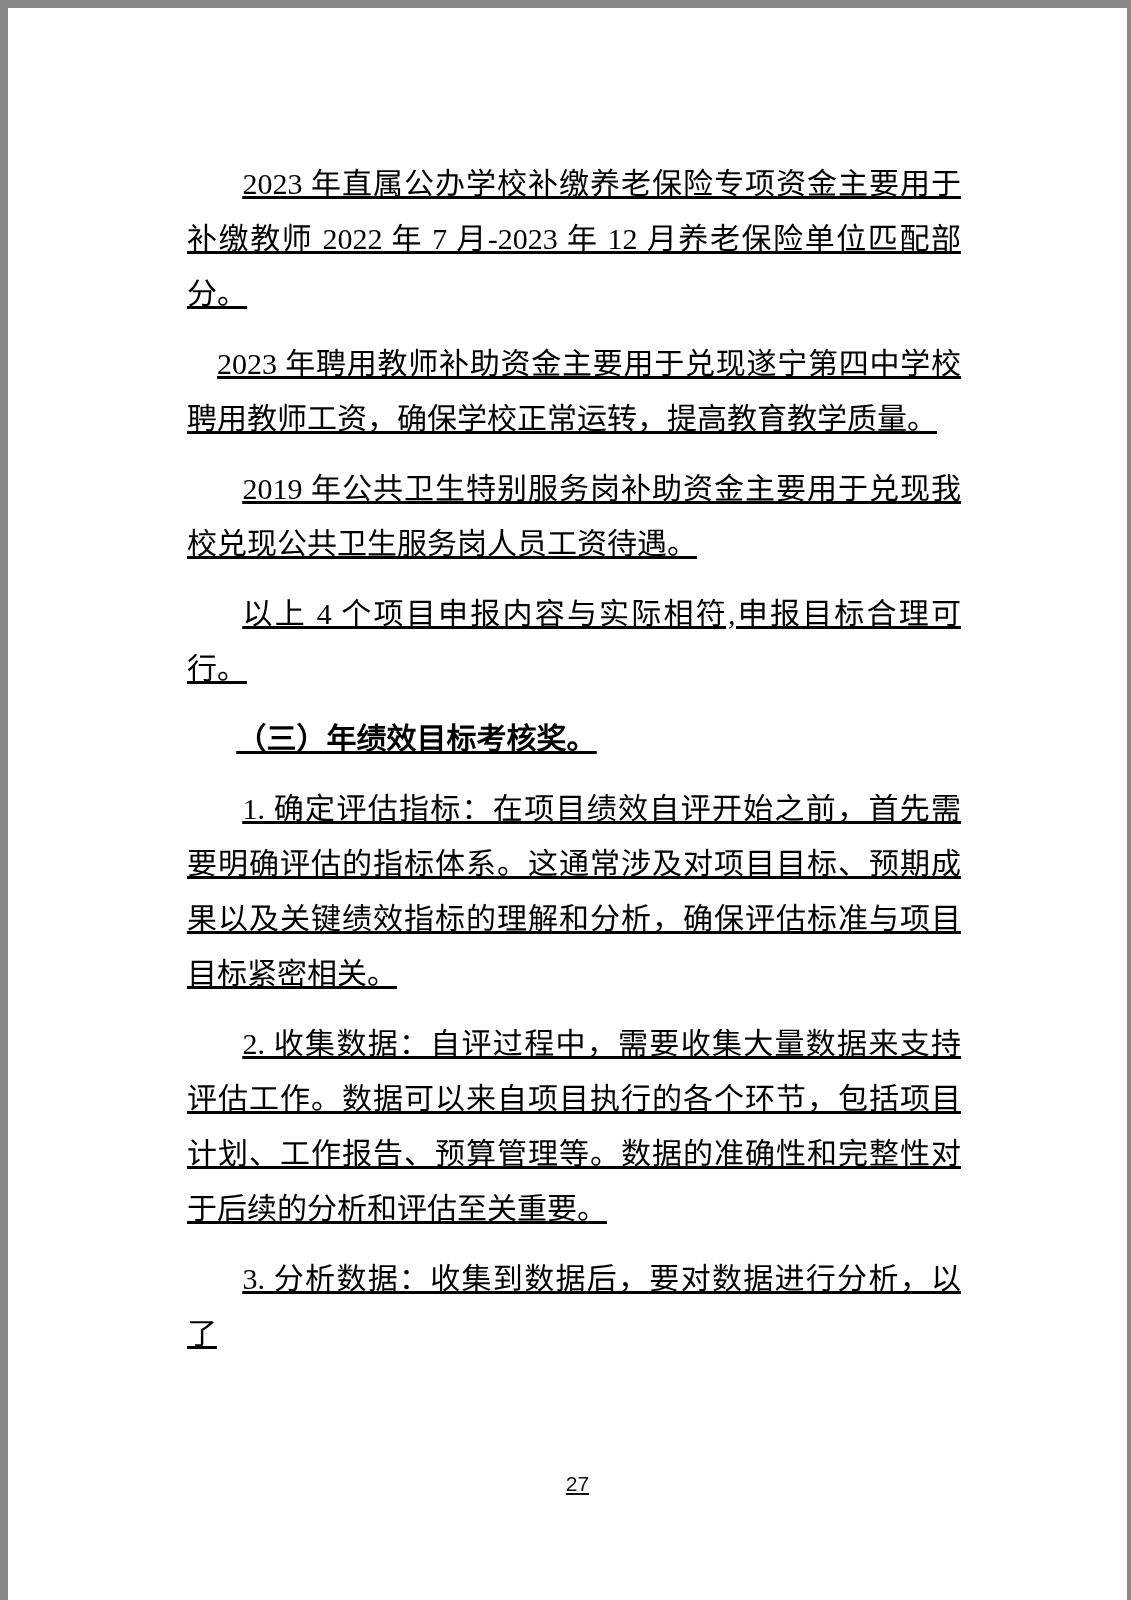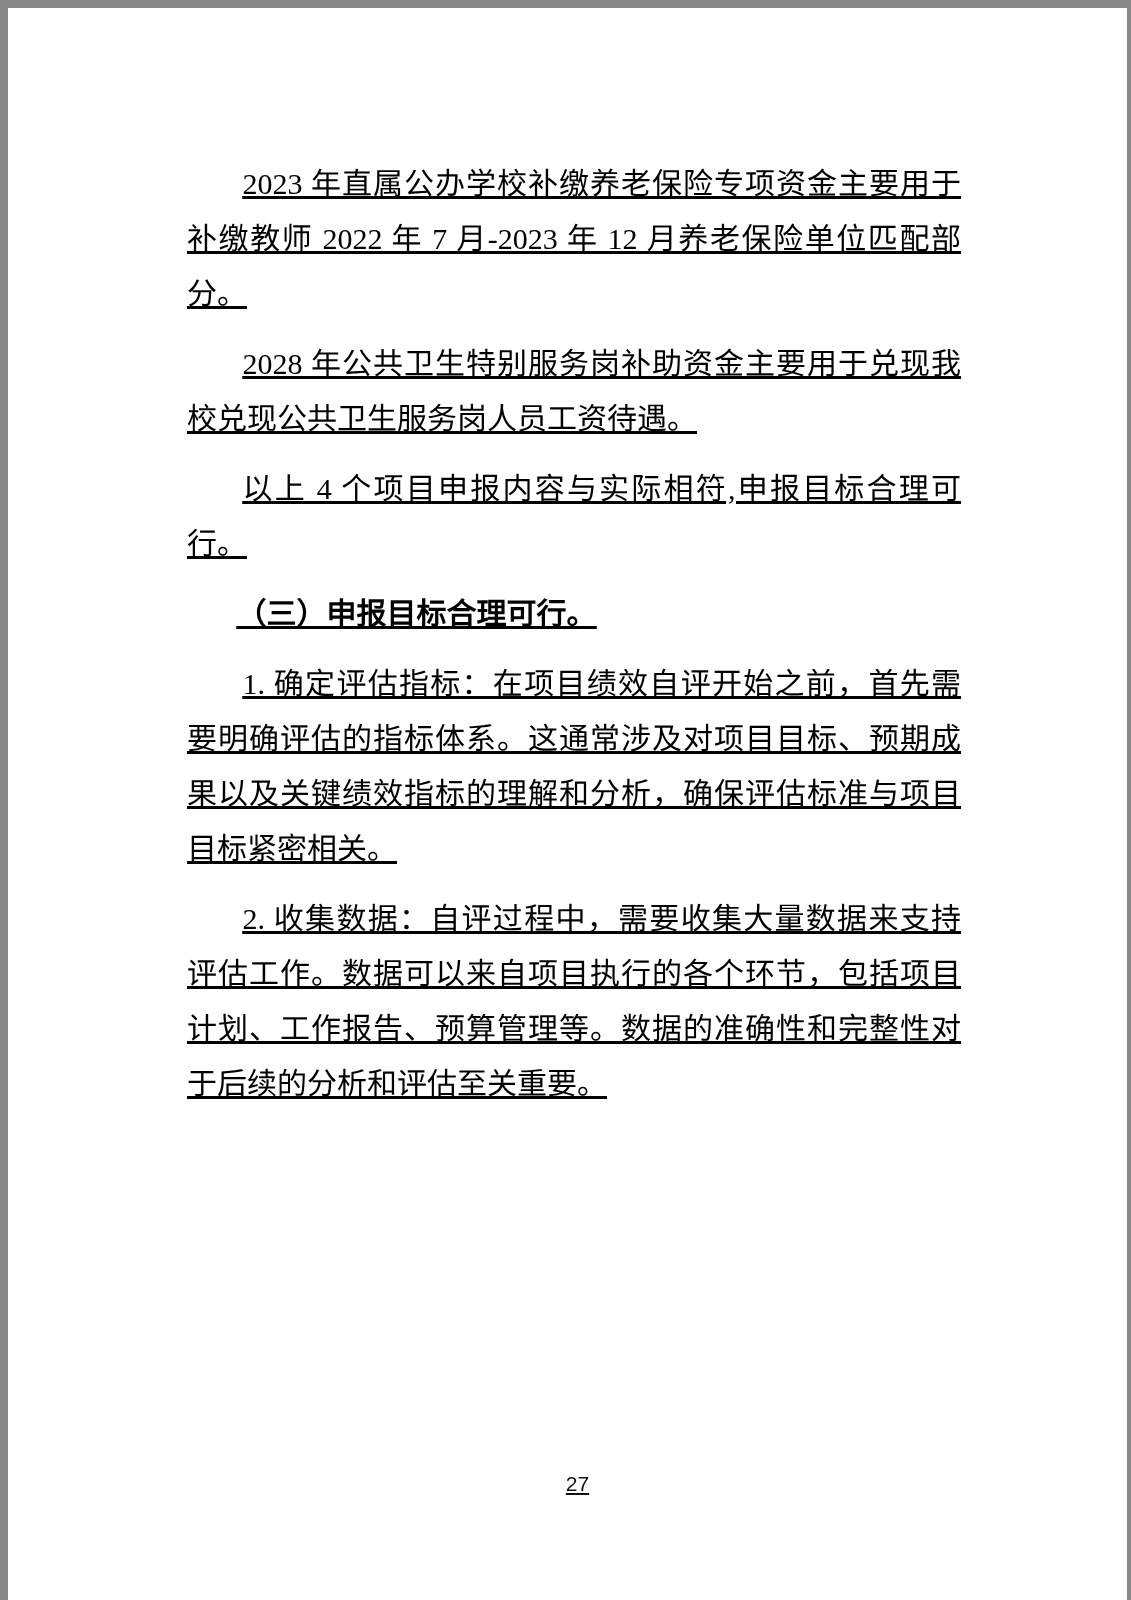--- a/index.html
+++ b/index.html
@@ -43,20 +43,22 @@
     font-size: 21px;
     color: #111111;
   }
 </style>
 </head>
 <body>
 
 <div class="page">
   <div class="content">
     <p class="indent-2">2023 年直属公办学校补缴养老保险专项资金主要用于补缴教师 2022 年 7 月-2023 年 12 月养老保险单位匹配部分。</p>
-    <p class="indent-2">2028 年公共卫生特别服务岗补助资金主要用于兑现我校兑现公共卫生服务岗人员工资待遇。</p>
+    <p class="indent-1">2023 年聘用教师补助资金主要用于兑现遂宁第四中学校聘用教师工资，确保学校正常运转，提高教育教学质量。</p>
+    <p class="indent-2">2019 年公共卫生特别服务岗补助资金主要用于兑现我校兑现公共卫生服务岗人员工资待遇。</p>
     <p class="indent-2">以上 4 个项目申报内容与实际相符,申报目标合理可行。</p>
-    <p class="indent-heading heading">（三）申报目标合理可行。</p>
+    <p class="indent-heading heading">（三）年绩效目标考核奖。</p>
     <p class="indent-2">1. 确定评估指标：在项目绩效自评开始之前，首先需要明确评估的指标体系。这通常涉及对项目目标、预期成果以及关键绩效指标的理解和分析，确保评估标准与项目目标紧密相关。</p>
     <p class="indent-2">2. 收集数据：自评过程中，需要收集大量数据来支持评估工作。数据可以来自项目执行的各个环节，包括项目计划、工作报告、预算管理等。数据的准确性和完整性对于后续的分析和评估至关重要。</p>
+    <p class="indent-2">3. 分析数据：收集到数据后，要对数据进行分析，以了</p>
   </div>
   <div class="page-number">27</div>
 </div>
 
 </body></html>

